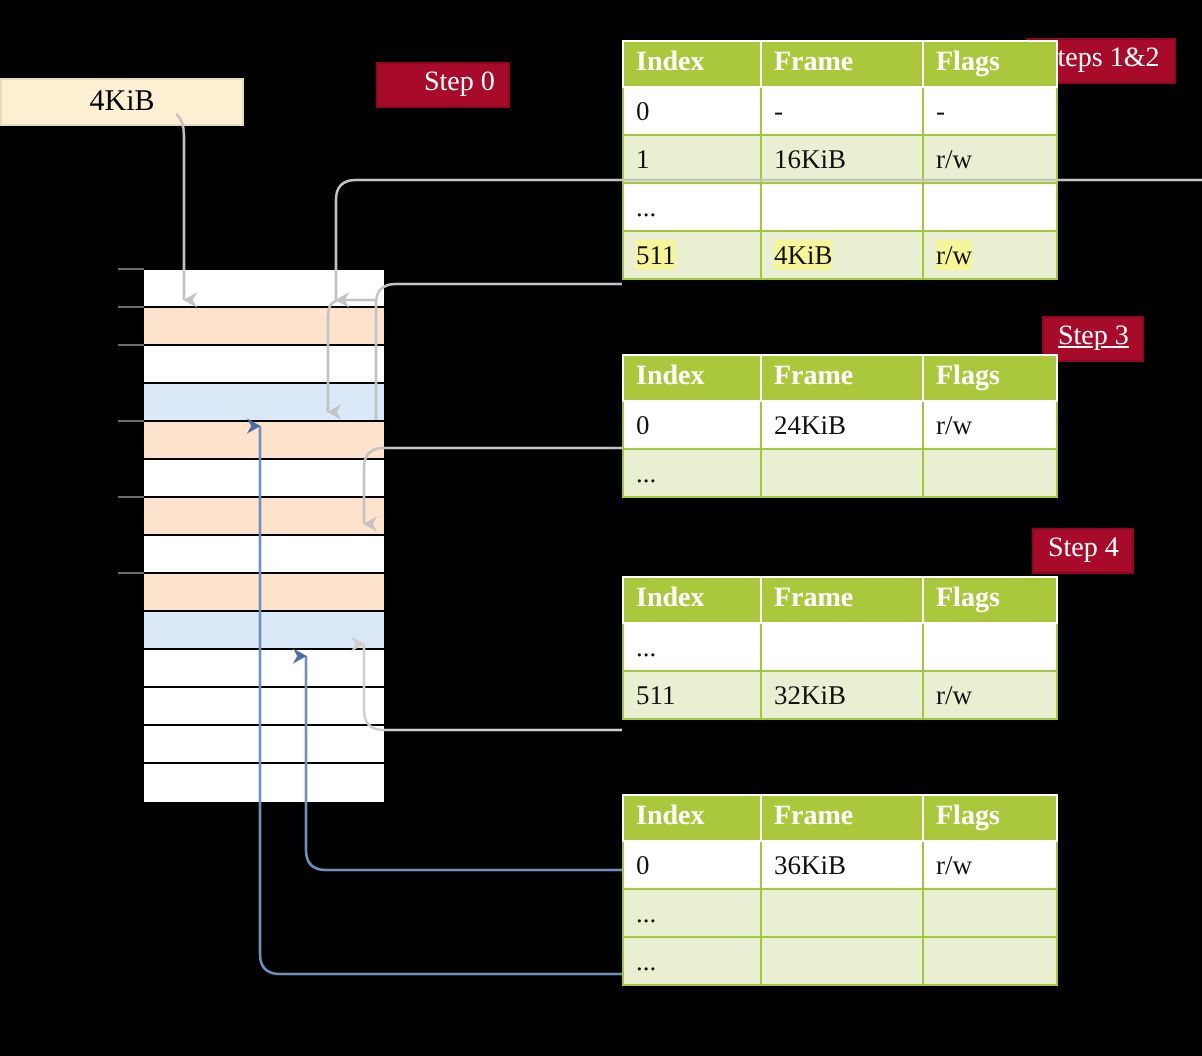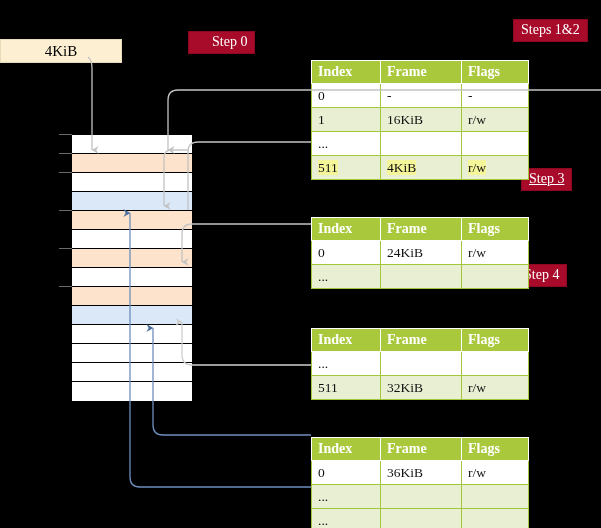--- a/index.html
+++ b/index.html
@@ -14,21 +14,21 @@
     box-shadow:0 0 0 1px #8e0722 inset;}
 
   
   .size-label{position:absolute;background:#fcefd2;color:#000;
     border:1px solid #e8dcb8;
     font-size:15px;text-align:center;line-height:22px;white-space:nowrap;}
 
   
   .ptable{position:absolute;border-collapse:collapse;
     background:#fff;border:1px solid #a4c639;
-    font-size:13.5px;table-layout:fixed;margin-top:40px;}
+    font-size:13.5px;table-layout:fixed;}
   .ptable th{background:#aac83c;color:#fff;font-weight:bold;
     text-align:left;padding:3px 6px;border:1px solid #fff;
     font-size:14px;}
   .ptable td{padding:3px 6px;border:1px solid #a4c639;color:#111;
     height:17px;vertical-align:middle;white-space:nowrap;overflow:hidden;}
   .ptable tr.alt td{background:#e8efd2;}
   .ptable tr.plain td{background:#ffffff;}
   .ptable td .hl{background:#f5f59a;}
   .col-i{width:56px;}.col-f{width:68px;}.col-g{width:54px;}
 
@@ -49,21 +49,21 @@
 </style>
 </head>
 <body>
 
 <div id="stage">
 
   <div class="size-label" id="sizeLabel" style="left:0px;top:39px;width:120px;">4KiB</div>
 
   <div class="step-badge" style="left:188px;top:31px;padding-left:24px;">Step 0</div>
   <div class="step-badge" style="left:513px;top:19px;">Steps 1&amp;2</div>
-  <div class="step-badge" style="left:521px;top:168px;text-decoration:underline;">Step 3</div>
+  <div class="step-badge" style="left:521px;top:158px;text-decoration:underline;">Step 3</div>
   <div class="step-badge" style="left:516px;top:264px;text-align:center;">Step 4</div>
 
   <div id="memcol">
       <div class="cell white"></div>
       <div class="cell peach"></div>
       <div class="cell white"></div>
       <div class="cell blue"></div>
       <div class="cell peach"></div>
       <div class="cell white"></div>
       <div class="cell peach"></div>

